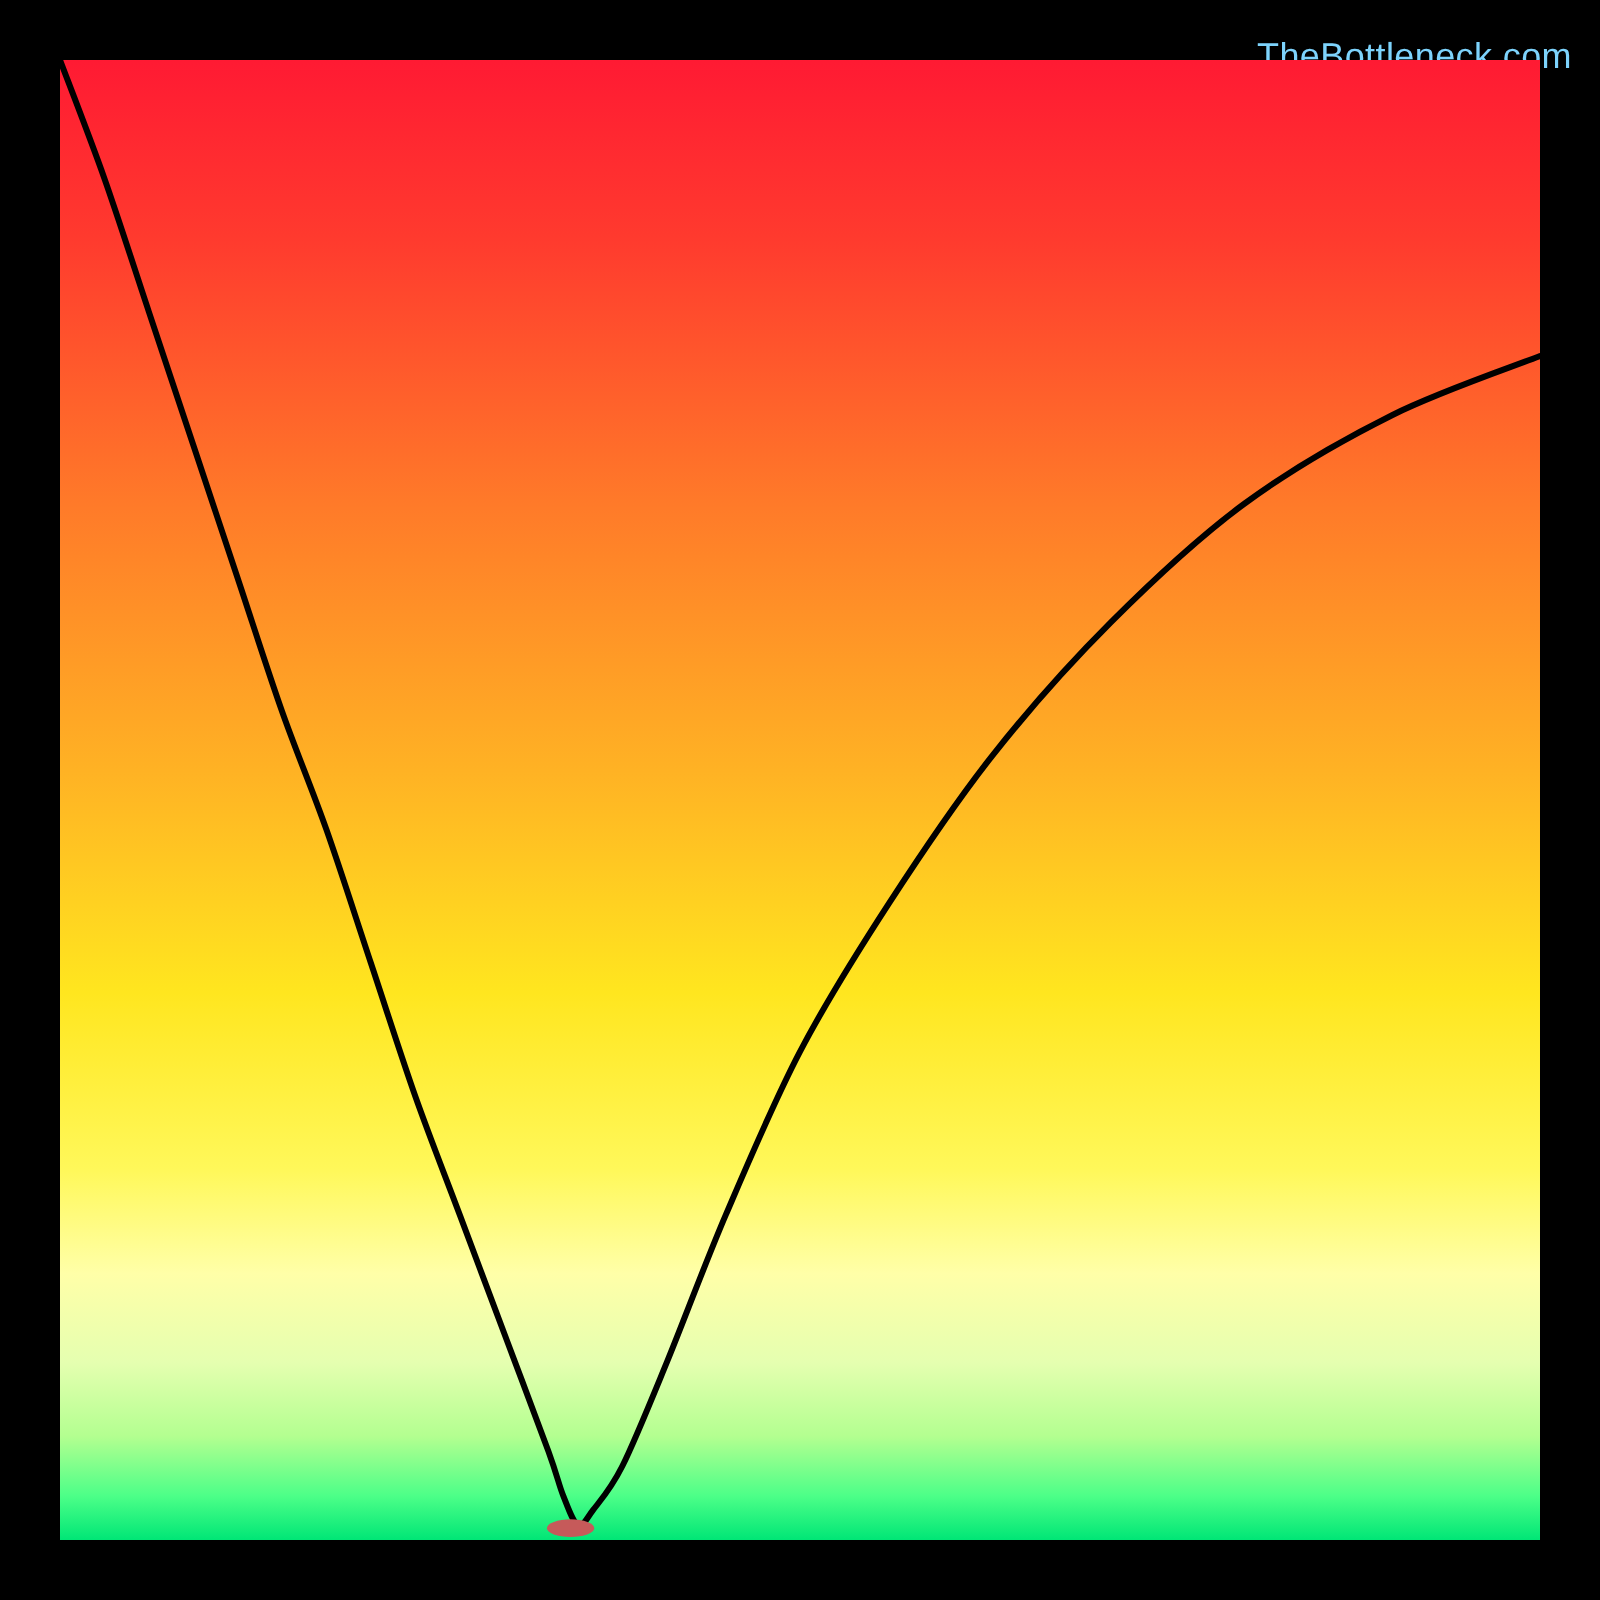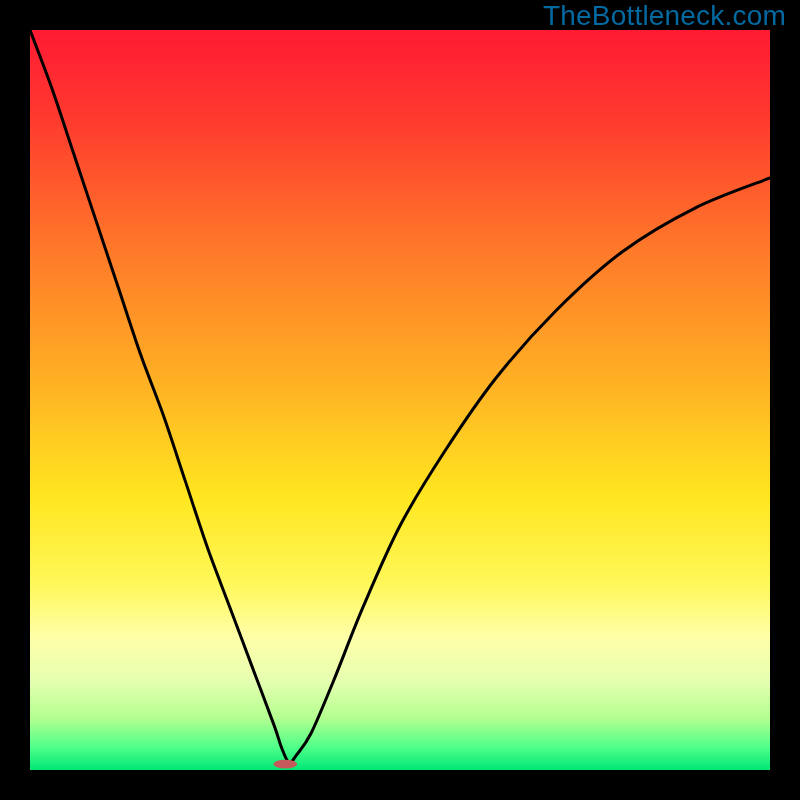--- a/index.html
+++ b/index.html
@@ -12,25 +12,25 @@
     background: #000;
   }
   .outer {
     width: 800px;
     height: 800px;
     background: #000000;
     position: relative;
   }
   .watermark {
     position: absolute;
-    top: 0;
+    top: 18px;
     right: 14px;
-    font-size: 28px;
+    font-size: 18px;
     font-weight: 400;
-    color: #0369a1;
+    color: #7dd3fc;
     letter-spacing: 0.2px;
   }
   .plot-area {
     position: absolute;
     left: 30px;
     top: 30px;
     width: 740px;
     height: 740px;
     overflow: hidden;
   }

